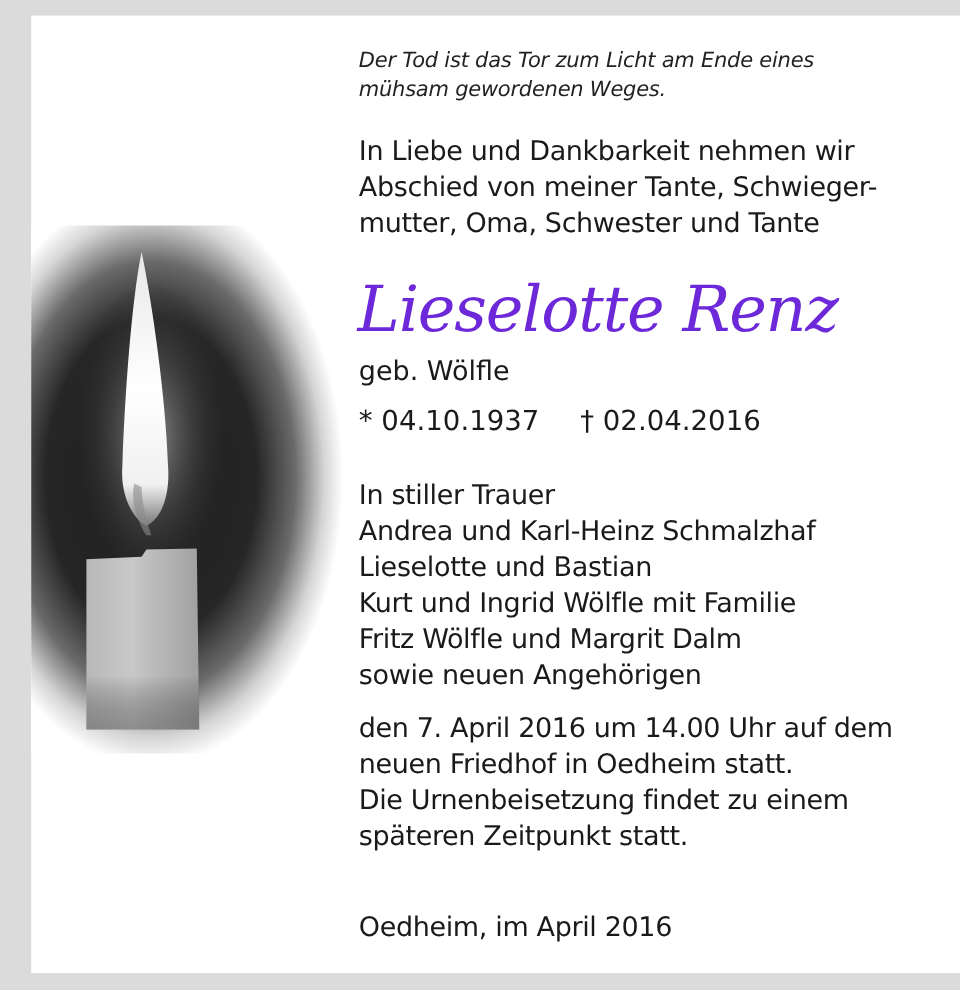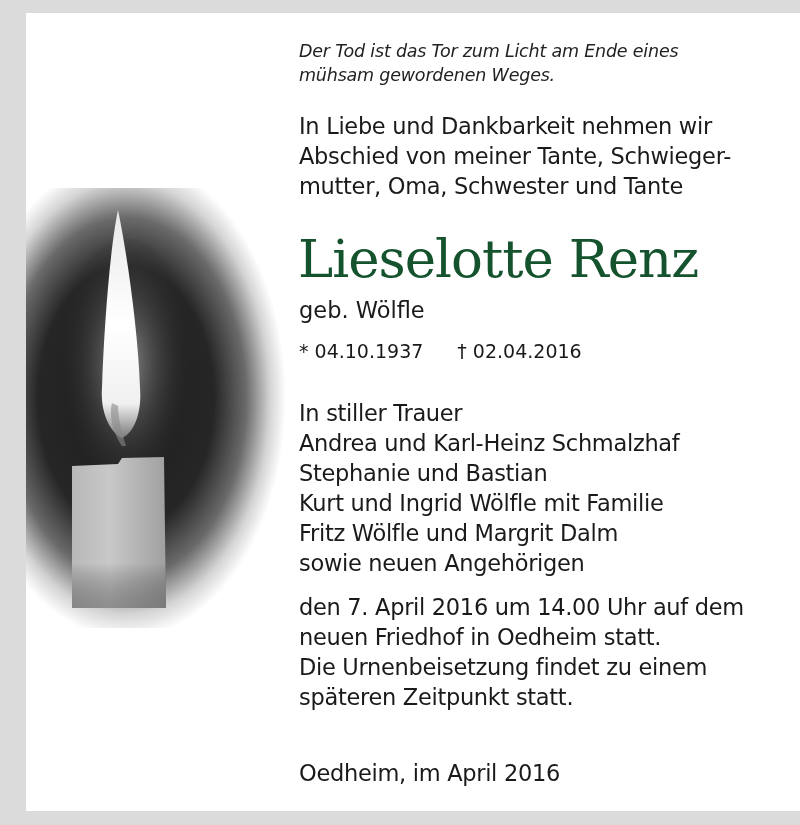--- a/index.html
+++ b/index.html
@@ -41,35 +41,36 @@
     position: absolute;
     left: 13px; top: 98px;
     font-size: 22.5px;
     line-height: 30px;
     letter-spacing: -0.3px;
   }
   .name {
     position: absolute;
     left: 12px; top: 216px;
     font-family: "DejaVu Serif", serif;
+    font-style: italic;
     font-size: 53px;
     line-height: 60px;
     letter-spacing: -1px;
-    color: #14532d;
+    color: #6d28d9;
   }
   .maiden {
     position: absolute;
     left: 13px; top: 282px;
     font-size: 22.5px;
     line-height: 30px;
   }
   .dates {
     position: absolute;
     left: 13px; top: 323px;
-    font-size: 19px;
+    font-size: 23px;
     line-height: 30px;
     white-space: pre;
   }
   .dates .gap { display: inline-block; width: 34px; }
   .mourners {
     position: absolute;
     left: 13px; top: 385px;
     font-size: 22.5px;
     line-height: 30px;
     letter-spacing: -0.3px;
@@ -149,21 +150,21 @@
 
     <div class="name">Lieselotte Renz</div>
 
     <div class="maiden">geb. Wölfle</div>
 
     <div class="dates"><span>* 04.10.1937</span><span class="gap"></span><span>† 02.04.2016</span></div>
 
     <div class="mourners">
       <span class="line">In stiller Trauer</span>
       <span class="line">Andrea und Karl-Heinz Schmalzhaf</span>
-      <span class="line">Stephanie und Bastian</span>
+      <span class="line">Lieselotte und Bastian</span>
       <span class="line">Kurt und Ingrid Wölfle mit Familie</span>
       <span class="line">Fritz Wölfle und Margrit Dalm</span>
       <span class="line">sowie neuen Angehörigen</span>
     </div>
 
     <div class="ceremony">
       <span class="line">den 7. April 2016 um 14.00 Uhr auf dem</span>
       <span class="line">neuen Friedhof in Oedheim statt.</span>
       <span class="line">Die Urnenbeisetzung findet zu einem</span>
       <span class="line">späteren Zeitpunkt statt.</span>

